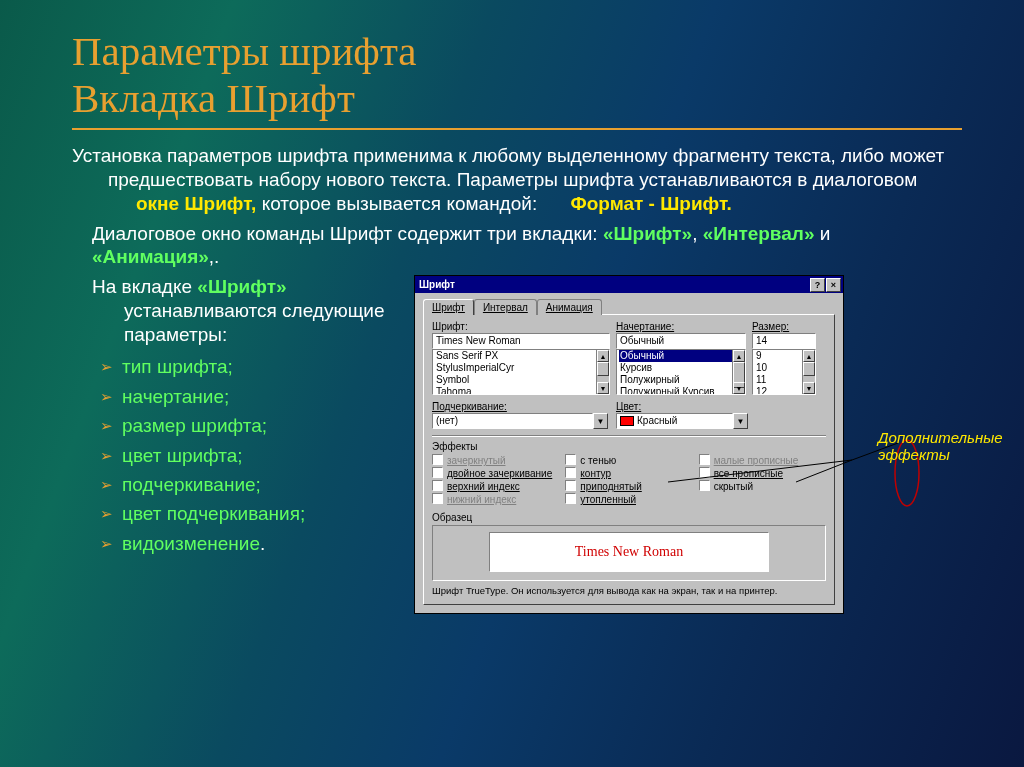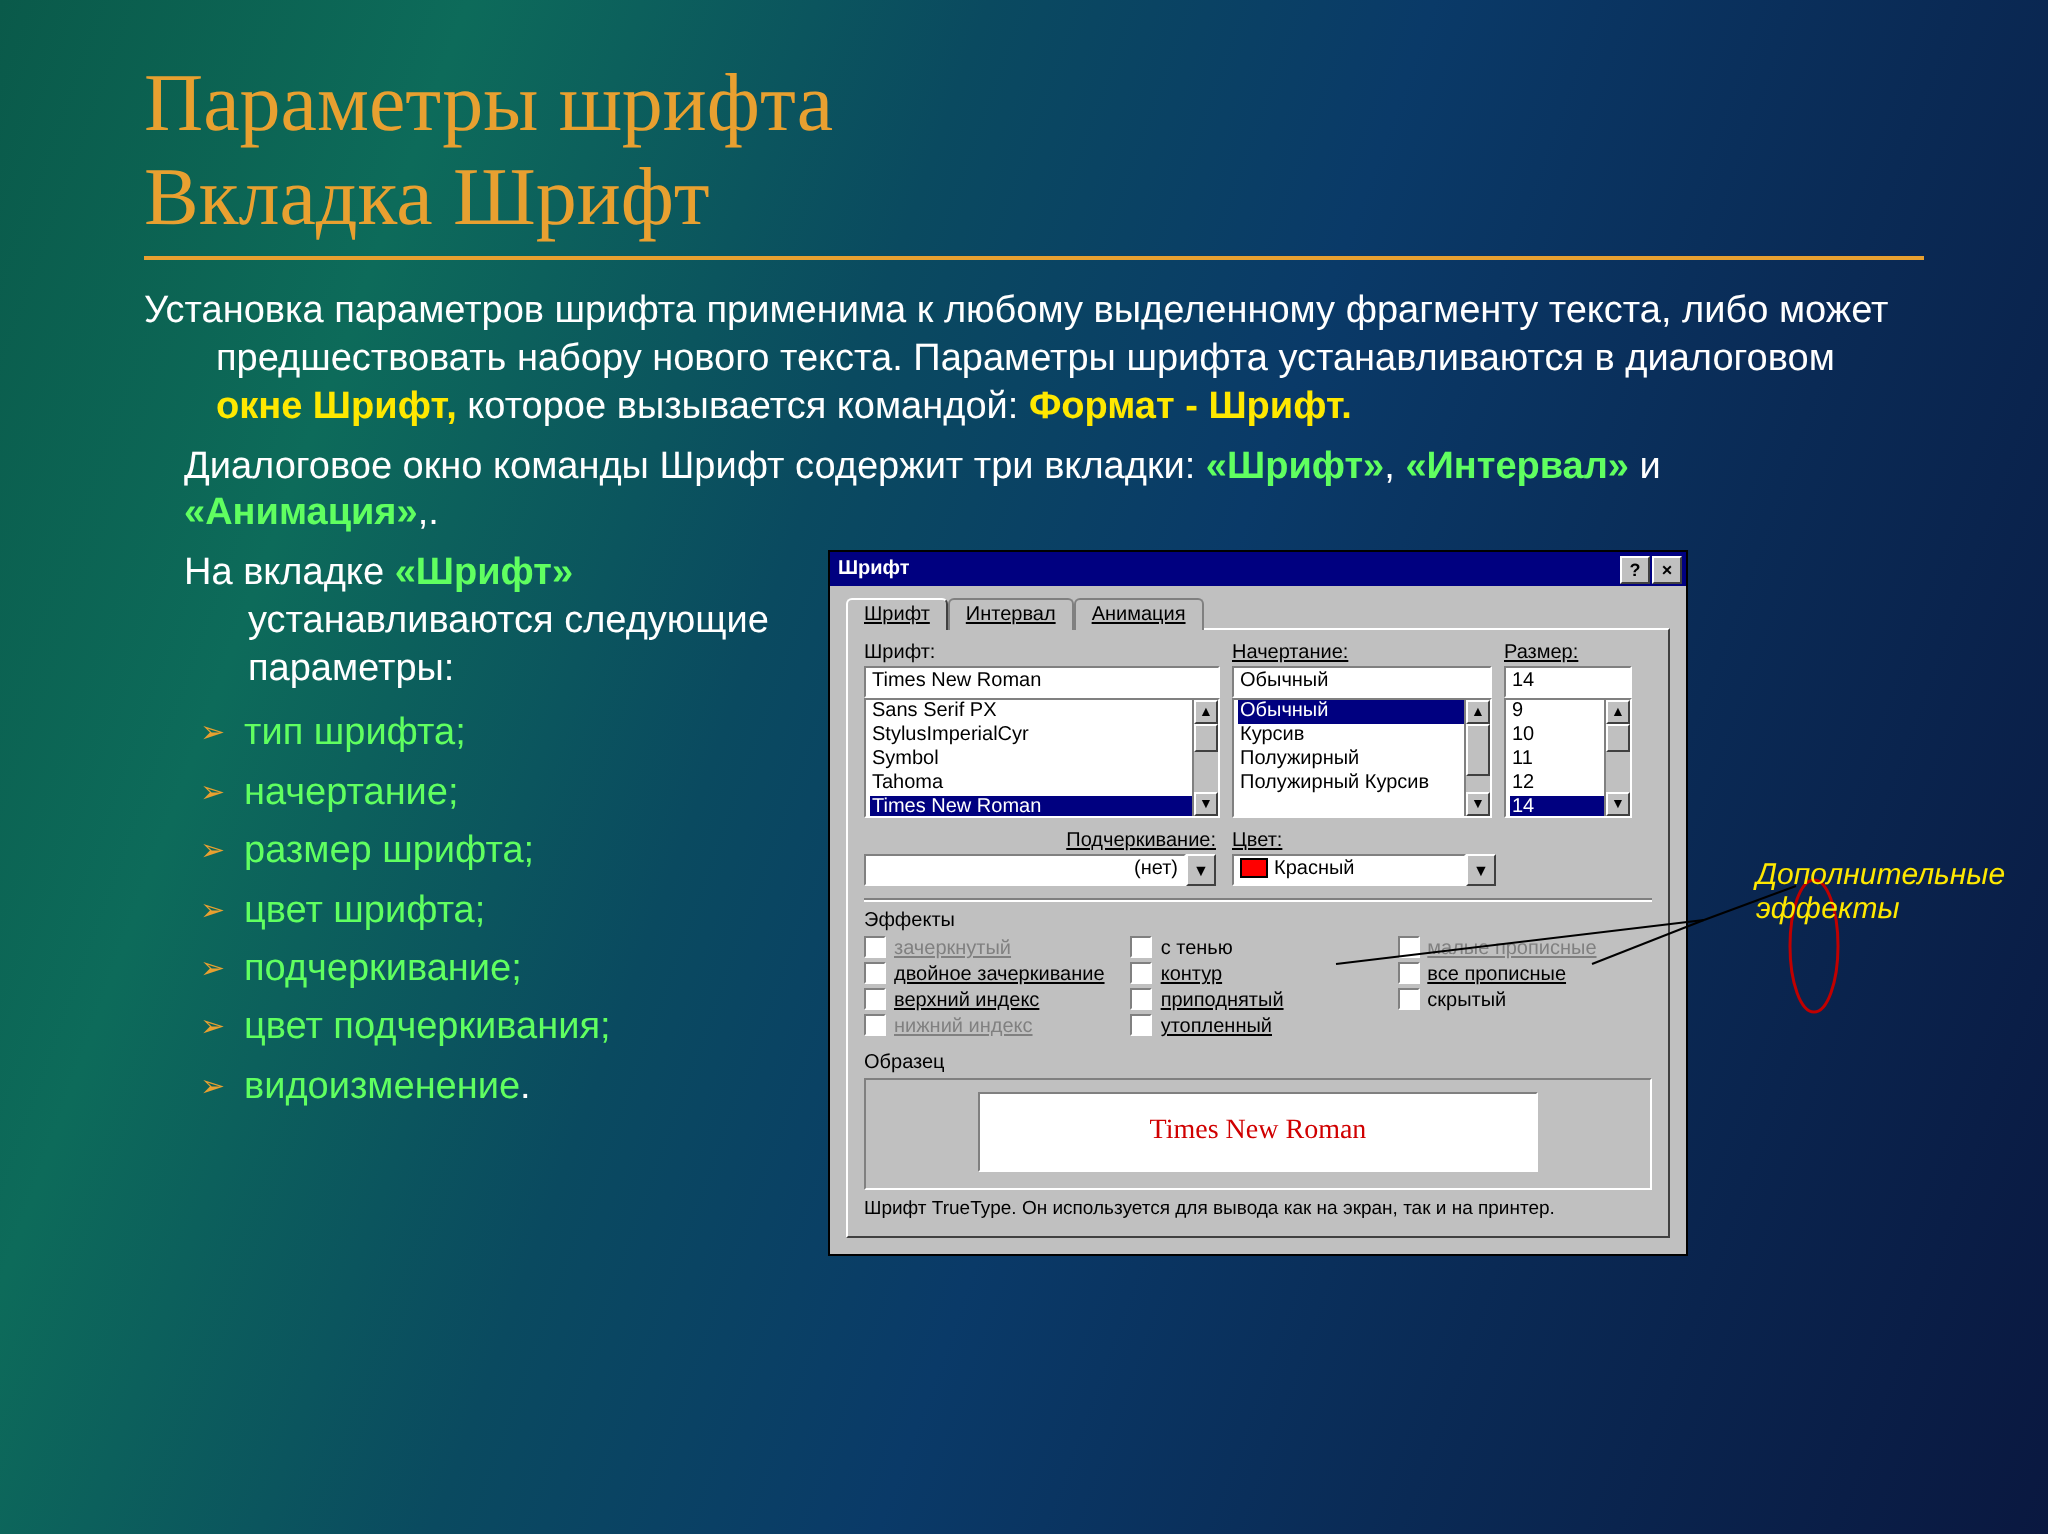--- a/index.html
+++ b/index.html
@@ -19,21 +19,21 @@
   }
   .title-underline { border-bottom: 2px solid #e8a030; margin-bottom: 14px; }
   .para {
     color: #ffffff;
     font-size: 19px;
     line-height: 1.25;
     margin: 0 0 6px 0;
     text-indent: -36px;
     padding-left: 36px;
   }
-  .y { color: #ffe800; font-weight: bold; }
+  .y { color: #ffe800; font-weight: bold; margin-left: 28px; }
   .g { color: #60ff60; font-weight: bold; }
   .row { display: flex; gap: 10px; margin-top: 4px; }
   .left-col { width: 332px; flex-shrink: 0; }
   .para2 { color: #ffffff; font-size: 19px; line-height: 1.25; text-indent: -32px; padding-left: 52px; margin-bottom: 6px; }
   ul.bul { list-style: none; padding-left: 28px; }
   ul.bul li { color: #60ff60; font-size: 19px; line-height: 1.55; position: relative; padding-left: 22px; }
   ul.bul li::before { content: "➢"; position: absolute; left: 0; color: #e8a030; font-size: 15px; top: 3px; }
   ul.bul li .dot-w { color: #ffffff; }
 
   
@@ -58,29 +58,29 @@
   .tab { padding: 2px 8px; border: 1px solid #808080; border-bottom: none; background:#c0c0c0; font-size:10px; border-radius: 3px 3px 0 0; }
   .tab.active { background:#c0c0c0; border-color:#fff #404040 #c0c0c0 #fff; position:relative; }
   .panel { border: 1px solid #fff; border-right-color:#404040; border-bottom-color:#404040; padding: 6px 8px 8px 8px; background:#c0c0c0; }
   .lbl { font-size: 10px; margin-bottom: 1px; }
   .ul-lbl { text-decoration: underline; text-decoration-color: #000; }
   .three { display:flex; gap:6px; }
   .col-font { flex: 0 0 178px; }
   .col-style { flex: 0 0 130px; }
   .col-size { flex: 0 0 64px; }
   .inp { width:100%; height:16px; background:#fff; border:1px solid #808080; border-right-color:#fff; border-bottom-color:#fff; padding:1px 3px; font-size:10px; overflow:hidden; white-space:nowrap; }
-  .listbox { width:100%; height:60px; background:#fff; border:1px solid #808080; border-right-color:#fff; border-bottom-color:#fff; overflow:hidden; position:relative; }
+  .listbox { width:100%; height:46px; background:#fff; border:1px solid #808080; border-right-color:#fff; border-bottom-color:#fff; overflow:hidden; position:relative; }
   .listbox .items { padding: 0 2px; }
   .listbox .it { font-size:10px; line-height:12px; padding:0 1px; white-space:nowrap; }
   .listbox .it.sel { background:#000080; color:#fff; }
   .listbox .sb { position:absolute; right:0; top:0; bottom:0; width:13px; background:#c0c0c0; border-left:1px solid #808080; }
   .listbox .sb .ar { height:12px; border:1px solid #fff; border-right-color:#404040; border-bottom-color:#404040; display:flex; align-items:center; justify-content:center; font-size:7px; }
   .listbox .sb .thumb { height:14px; border:1px solid #fff; border-right-color:#404040; border-bottom-color:#404040; margin-top:0; }
   .two { display:flex; gap:8px; margin-top:6px; }
-  .col-und { flex: 0 0 176px; text-align: right; }
+  .col-und { flex: 0 0 176px; }
   .col-color { flex: 0 0 132px; }
   .combo { display:flex; }
   .combo .inp { flex:1; }
   .combo .dd { width:15px; height:16px; background:#c0c0c0; border:1px solid #fff; border-right-color:#404040; border-bottom-color:#404040; display:flex; align-items:center; justify-content:center; font-size:8px; }
   .color-combo .sw { width:14px; height:10px; background:#ff0000; display:inline-block; vertical-align:middle; margin-right:3px; border:1px solid #000; }
   .separator { border-top:1px solid #808080; border-bottom:1px solid #fff; margin: 6px 0 4px 0; }
   .eff-title { font-size:10px; margin-bottom:2px; }
   .effects { display:flex; gap: 6px; }
   .eff-col { flex:1; }
   .chk { display:flex; align-items:flex-start; gap:4px; font-size:10px; line-height:13px; white-space:nowrap; }

